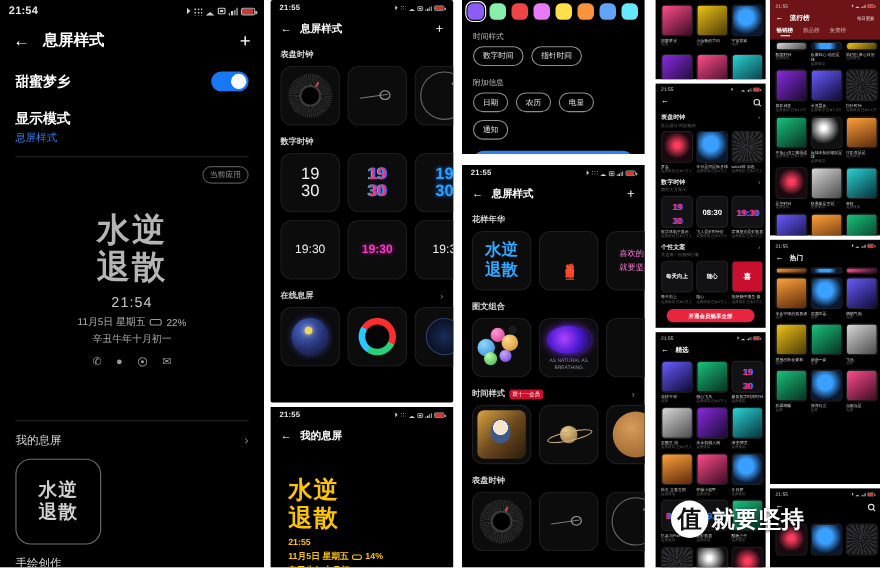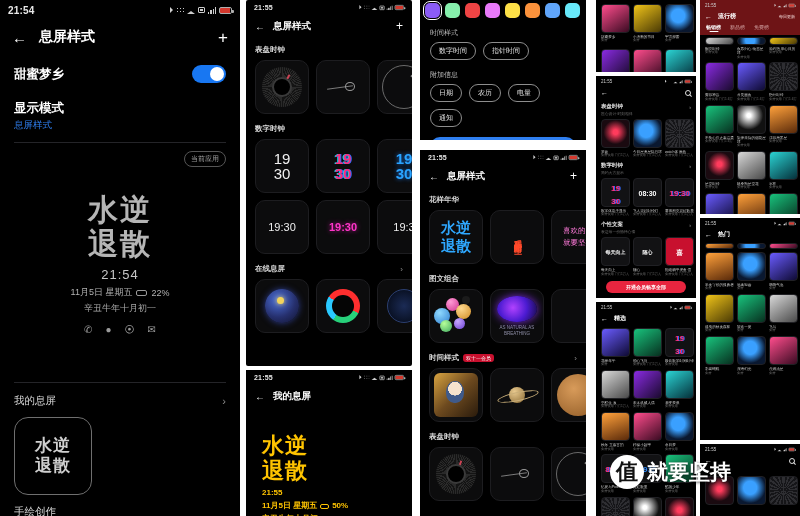--- a/index.html
+++ b/index.html
@@ -430,21 +430,21 @@
       <span class="back-arrow"></span>
       <span>我的息屏</span>
     </div>
     <div style="padding:26px 0 0 16px;">
       <div class="yellow-big">水逆</div>
       <div class="yellow-big">退散</div>
       <div class="yellow-sm" style="margin-top:4px;">21:55</div>
       <div class="yellow-sm" style="display:flex;align-items:center;gap:3px;">
         <span>11月5日 星期五</span>
         <span class="mini-batt" style="border-color:#ffc400;width:9px;height:5px;"></span>
-        <span>50%</span>
+        <span>14%</span>
       </div>
       <div class="yellow-sm">辛丑牛年十月初一</div>
     </div>
   </div>
 
   <div class="panel" id="p3a">
     <div class="swatch-bar">
       <span class="sw sel" style="background:#8b5cf6"></span>
       <span class="sw" style="background:#86efac"></span>
       <span class="sw" style="background:#ef4444"></span>

